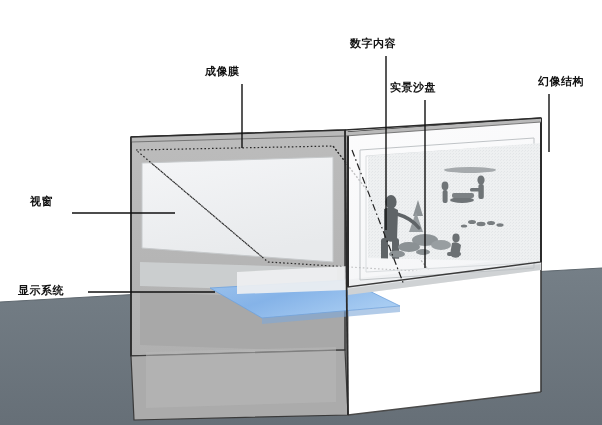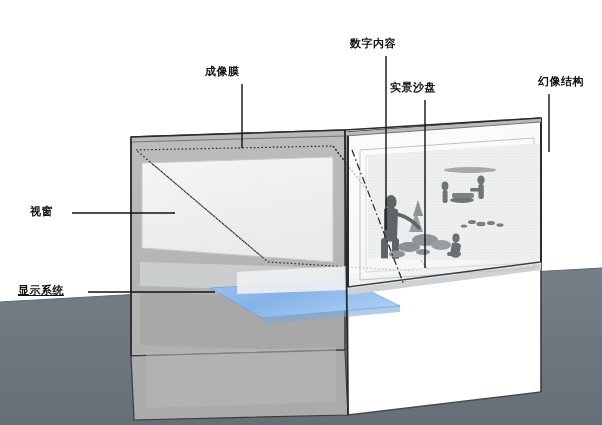--- a/index.html
+++ b/index.html
@@ -199,16 +199,16 @@
       <line x1="549" y1="94" x2="549" y2="152"></line>
       <line x1="72" y1="213" x2="175" y2="213"></line>
       <line x1="88" y1="292" x2="215" y2="292"></line>
     </g>
   </svg>
 
   <div class="lbl" style="left:205px;top:66px;">成像膜</div>
   <div class="lbl" style="left:350px;top:38px;">数字内容</div>
   <div class="lbl" style="left:390px;top:82px;">实景沙盘</div>
   <div class="lbl" style="left:524px;top:76px;margin-left:14px;">幻像结构</div>
-  <div class="lbl" style="left:30px;top:206px;">视窗</div>
-  <div class="lbl" style="left:18px;top:285px;text-decoration:underline;">显示系统</div>
+  <div class="lbl" style="left:30px;top:196px;">视窗</div>
+  <div class="lbl" style="left:18px;top:285px;">显示系统</div>
 
 </div>
 
 </body></html>

